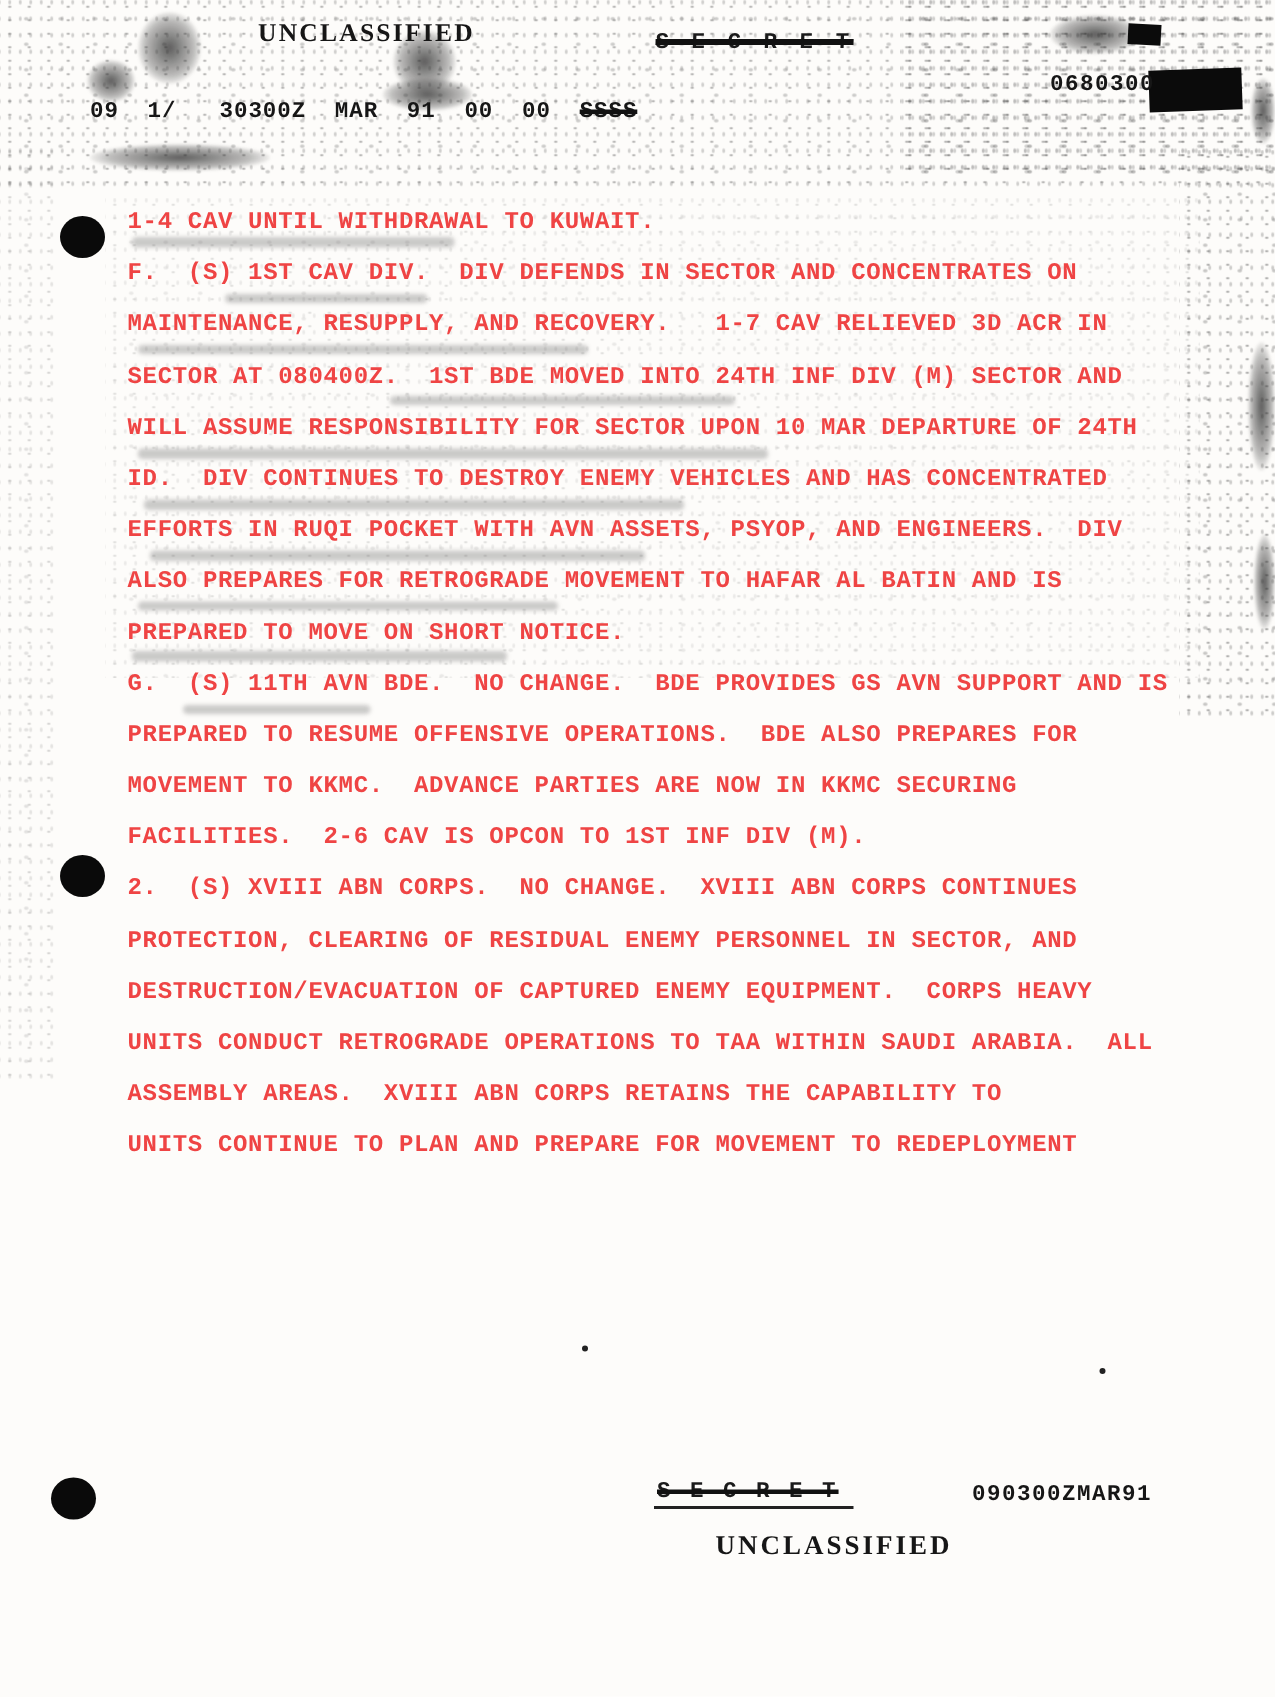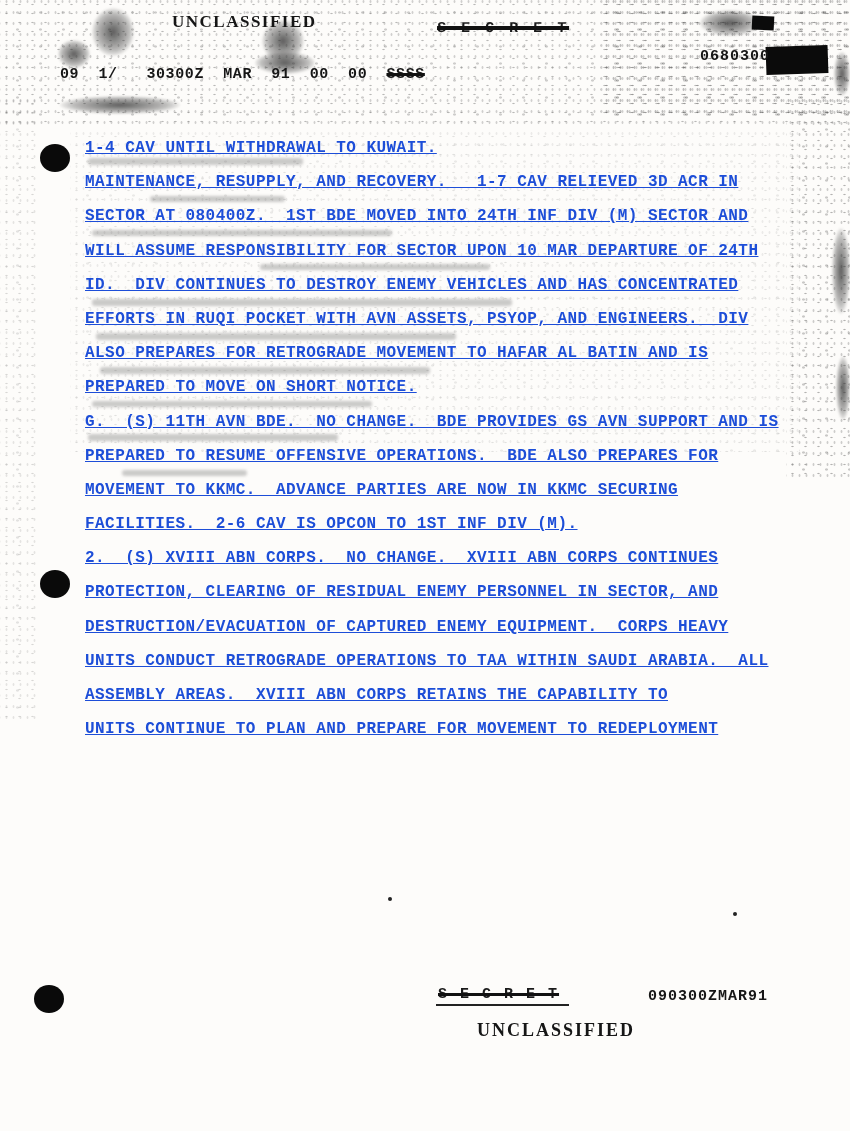--- a/index.html
+++ b/index.html
@@ -107,26 +107,25 @@
     letter-spacing: 1px;
     color: #161616;
     white-space: pre;
   }
 
   
   .body-text {
     position: absolute;
     left: 85px; top: 131px;
     width: 720px;
-    color: #1d4ed8;
+    color: #ef4444;
     font-family: "Liberation Mono", monospace;
     font-size: 16px;
     font-weight: 700;
     letter-spacing: 0.45px;
-    text-decoration: underline;
   }
   .body-text .line {
     white-space: pre;
     line-height: 34.2px;
     height: 34.2px;
   }
 
   .footer-dtg {
     position: absolute;
     left: 648px; top: 988px;
@@ -174,20 +173,21 @@
   <div class="hole" style="left:40px; top:570px;"></div>
   <div class="hole" style="left:34px; top:985px;"></div>
 
   <div class="stamp-serif unclass-top">UNCLASSIFIED</div>
   <div class="secret-stamp secret-top">S E C R E T</div>
   <div class="header-line"><span>09  1/   30300Z  MAR  91  00  00  </span><span class="struck">SSSS</span></div>
   <div class="serial">0680300</div>
 
   <div class="body-text">
     <div class="line">1-4 CAV UNTIL WITHDRAWAL TO KUWAIT.</div>
+    <div class="line">F.  (S) 1ST CAV DIV.  DIV DEFENDS IN SECTOR AND CONCENTRATES ON</div>
     <div class="line">MAINTENANCE, RESUPPLY, AND RECOVERY.   1-7 CAV RELIEVED 3D ACR IN</div>
     <div class="line">SECTOR AT 080400Z.  1ST BDE MOVED INTO 24TH INF DIV (M) SECTOR AND</div>
     <div class="line">WILL ASSUME RESPONSIBILITY FOR SECTOR UPON 10 MAR DEPARTURE OF 24TH</div>
     <div class="line">ID.  DIV CONTINUES TO DESTROY ENEMY VEHICLES AND HAS CONCENTRATED</div>
     <div class="line">EFFORTS IN RUQI POCKET WITH AVN ASSETS, PSYOP, AND ENGINEERS.  DIV</div>
     <div class="line">ALSO PREPARES FOR RETROGRADE MOVEMENT TO HAFAR AL BATIN AND IS</div>
     <div class="line">PREPARED TO MOVE ON SHORT NOTICE.</div>
     <div class="line">G.  (S) 11TH AVN BDE.  NO CHANGE.  BDE PROVIDES GS AVN SUPPORT AND IS</div>
     <div class="line">PREPARED TO RESUME OFFENSIVE OPERATIONS.  BDE ALSO PREPARES FOR</div>
     <div class="line">MOVEMENT TO KKMC.  ADVANCE PARTIES ARE NOW IN KKMC SECURING</div>

